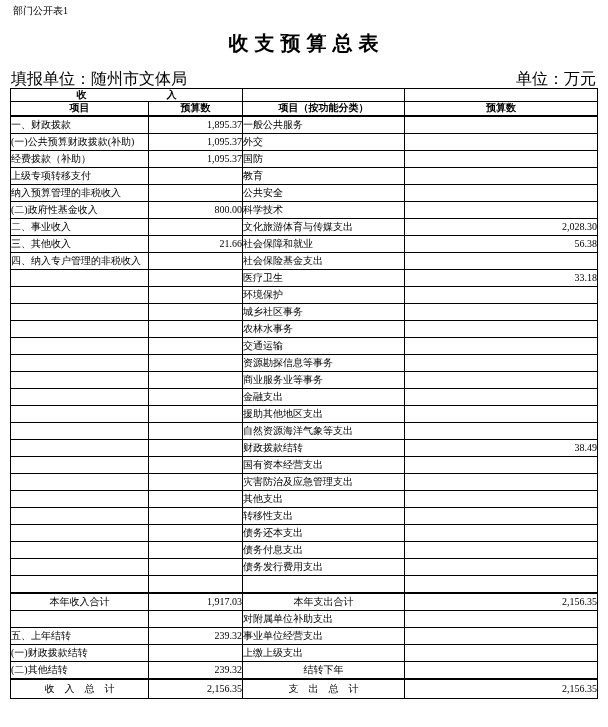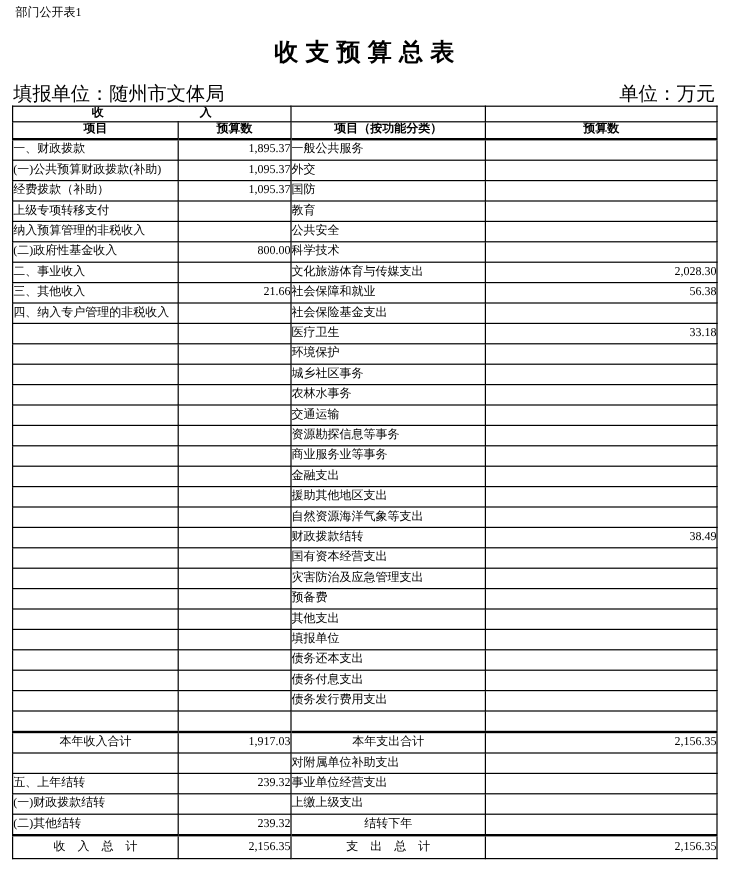--- a/index.html
+++ b/index.html
@@ -199,33 +199,27 @@
         </tr>
         <tr>
           <td class="label"></td>
           <td class="value"></td>
           <td class="label">灾害防治及应急管理支出</td>
           <td class="value"></td>
         </tr>
         <tr>
           <td class="label"></td>
           <td class="value"></td>
-          <td class="label">预备费</td>
-          <td class="value"></td>
-        </tr>
-        <tr>
-          <td class="label"></td>
-          <td class="value"></td>
           <td class="label">其他支出</td>
           <td class="value"></td>
         </tr>
         <tr>
           <td class="label"></td>
           <td class="value"></td>
-          <td class="label">填报单位</td>
+          <td class="label">转移性支出</td>
           <td class="value"></td>
         </tr>
         <tr>
           <td class="label"></td>
           <td class="value"></td>
           <td class="label">债务还本支出</td>
           <td class="value"></td>
         </tr>
         <tr>
           <td class="label"></td>

